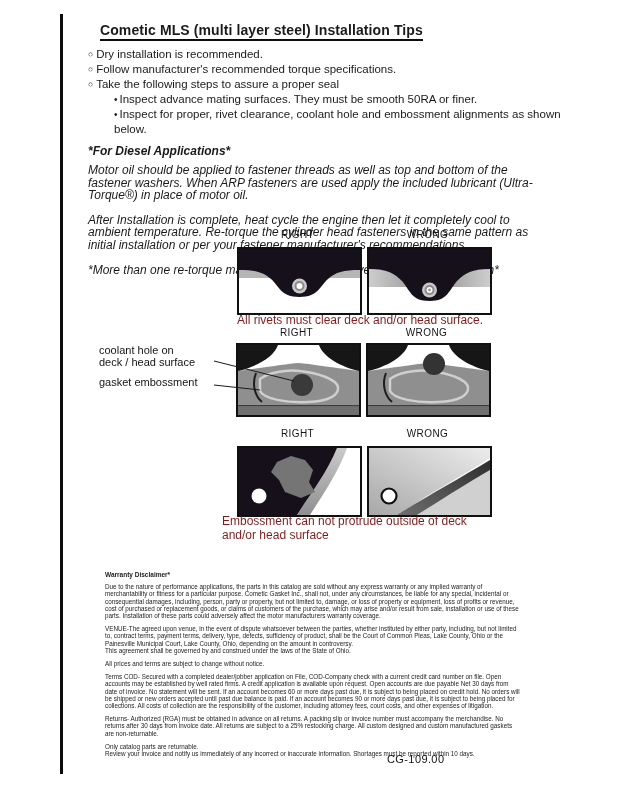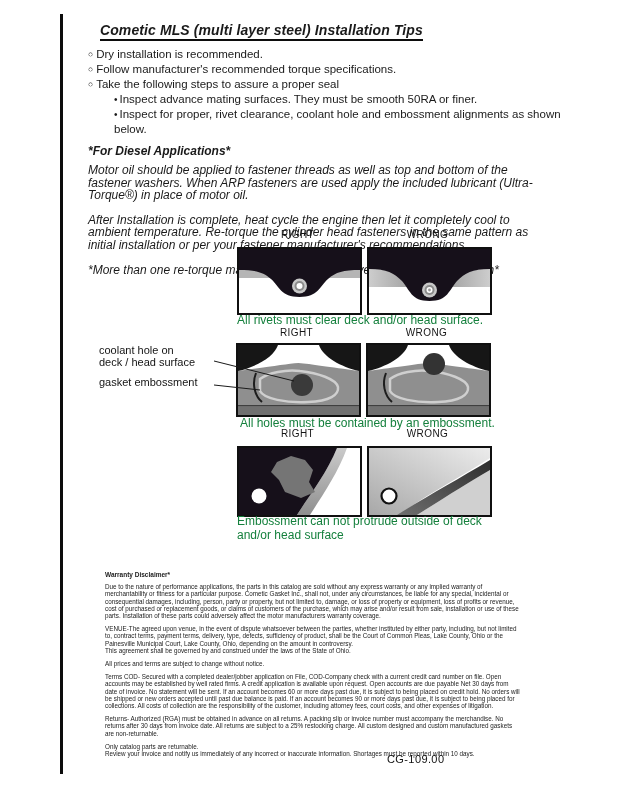--- a/index.html
+++ b/index.html
@@ -3,34 +3,34 @@
 <meta charset="utf-8">
 <style>
   html,body{margin:0;padding:0;background:#ffffff;}
   .page{position:relative;width:618px;height:800px;background:#ffffff;overflow:hidden;
         font-family:"Liberation Sans","DejaVu Sans",sans-serif;color:#1a1a1a;}
   .left-rule{position:absolute;left:60px;top:14px;width:2.5px;height:760px;background:#0c0c0c;}
 
   
   .top-text{position:absolute;left:88px;top:21px;width:474px;}
   .doc-title{display:inline-block;margin:0 0 0 12px;font-size:14px;font-weight:700;
-             border-bottom:2px solid #0c0c0c;padding-bottom:1px;letter-spacing:.1px;font-style:italic;}
+             border-bottom:2px solid #0c0c0c;padding-bottom:1px;letter-spacing:.1px;}
   .b-row{font-size:11.5px;line-height:14px;}
   .b-glyph{font-size:8.5px;position:relative;top:-1px;margin-right:3px;}
   .sb-row{font-size:11.5px;line-height:14px;padding-left:26px;}
   .sb-glyph{font-size:10px;margin-right:2px;}
   .bullets{margin-top:6px;}
   .diesel-h{margin-top:8px;font-size:12px;font-weight:700;font-style:italic;}
   .para{margin-top:6px;font-size:12px;line-height:12.6px;width:457px;font-style:italic;}
   .note{margin-top:12px;}
 
   
   .dg-hdr{position:absolute;width:121px;text-align:center;font-size:10px;letter-spacing:.4px;color:#151515;}
   .panel{position:absolute;border:2px solid #101010;background:#fff;}
-  .caption{position:absolute;font-size:12px;line-height:13.5px;color:#15803d;}
+  .caption{position:absolute;font-size:12px;line-height:13.5px;color:#7f1d1d;}
   .ptr-label{position:absolute;width:112px;text-align:left;font-size:11px;line-height:11.5px;color:#141414;}
   .leaders{position:absolute;left:100px;top:340px;width:280px;height:62px;z-index:5;pointer-events:none;}
 
   
   .disclaimer{position:absolute;left:105px;top:571px;width:417px;font-size:6.3px;line-height:7.2px;color:#222;}
   .disclaimer .d-h{font-weight:700;font-size:6.5px;margin:0 0 5px 0;}
   .disclaimer p{margin:0 0 6px 0;}
   .disclaimer p.tight{margin-bottom:0;}
 
   .footer-code{position:absolute;left:387px;top:753px;font-size:11px;letter-spacing:.4px;color:#111;}
@@ -126,21 +126,20 @@
     <path d="M0,26 C30,22 48,19 60.5,18 C73,19 91,22 121,26 L121,70 L0,70 Z" fill="#8f8f8f"></path>
     <path d="M0,0 L40,0 C36,12 18,22 0,26 Z" fill="#161616"></path>
     <path d="M121,0 L81,0 C85,12 103,22 121,26 Z" fill="#161616"></path>
     <rect x="0" y="60" width="121" height="1.5" fill="#3f3f3f"></rect>
     <rect x="0" y="61.5" width="121" height="8.5" fill="#707070"></rect>
     <path d="M18,28 C14,38 16,50 24,57" stroke="#1d1d1d" stroke-width="2" fill="none"></path>
     <path d="M22,34 C30,28 48,24 62,26 C80,28 98,34 100,42 C101,50 92,56 70,57 C48,58 26,54 22,46 Z" stroke="#cfcfcf" stroke-width="2.5" fill="none"></path>
     <circle cx="66" cy="19" r="11" fill="#333333"></circle>
   </svg>
 
-  <div class="caption" style="left:240px;top:417px;">All holes must be contained by an embossment.</div>
 
   <div class="dg-hdr" style="left:237px;top:428px;">RIGHT</div>
   <div class="dg-hdr" style="left:367px;top:428px;">WRONG</div>
 
   <svg class="panel" style="left:237px;top:446px;" width="121" height="67" viewBox="0 0 121 67" preserveAspectRatio="none">
     <defs>
       <linearGradient id="band3" x1="0" y1="0" x2="0" y2="1">
         <stop offset="0" stop-color="#cacaca"></stop>
           <stop offset="1" stop-color="#8f8f8f"></stop>
       </linearGradient>
@@ -163,21 +162,21 @@
           <stop offset="1" stop-color="#6e6e6e"></stop>
       </linearGradient>
     </defs>
     <rect x="0" y="0" width="121" height="67" fill="#ffffff"></rect>
     <path d="M0,0 L121,0 L121,10 C90,30 60,45 30,67 L0,67 Z" fill="url(#deck3)"></path>
     <path d="M121,22 C100,34 75,50 48,67 L121,67 Z" fill="#d0d0d0"></path>
     <path d="M121,12 C88,32 58,48 28,67 L48,67 C75,50 100,34 121,22 Z" fill="url(#dark3)"></path>
     <circle cx="20" cy="48" r="7.5" fill="#ffffff" stroke="#111111" stroke-width="2.2"></circle>
   </svg>
 
-  <div class="caption" style="left:237px;top:515px;">
+  <div class="caption" style="left:222px;top:515px;">
     <div>Embossment can not protrude outside of deck</div>
     <div>and/or head surface</div>
   </div>
 
   <div class="disclaimer">
     <p class="d-h">Warranty Disclaimer*</p>
     <p>Due to the nature of performance applications, the parts in this catalog are sold without any express warranty or any implied warranty of merchantability or fitness for a particular purpose.  Cometic Gasket Inc., shall not, under any circumstances, be liable for any special, incidental or consequential damages, including, person, party or property, but not limited to, damage, or loss of property or equipment, loss of profits or revenue, cost of purchased or replacement goods, or claims of customers of the purchase, which may arise and/or result from sale, installation or use of these parts.  Installation of these parts could adversely affect the motor manufacturers warranty coverage.</p>
     <p class="tight">VENUE-The agreed upon venue, in the event of dispute whatsoever between the parties, whether instituted by either party, including, but not limited to, contract terms, payment terms, delivery, type, defects, sufficiency of product, shall be the Court of Common Pleas, Lake County, Ohio or the Painesville Municipal Court, Lake County, Ohio, depending on the amount in controversy.</p>
     <p>This agreement shall be governed by and construed under the laws of the State of Ohio.</p>
     <p>All prices and terms are subject to change without notice.</p>

